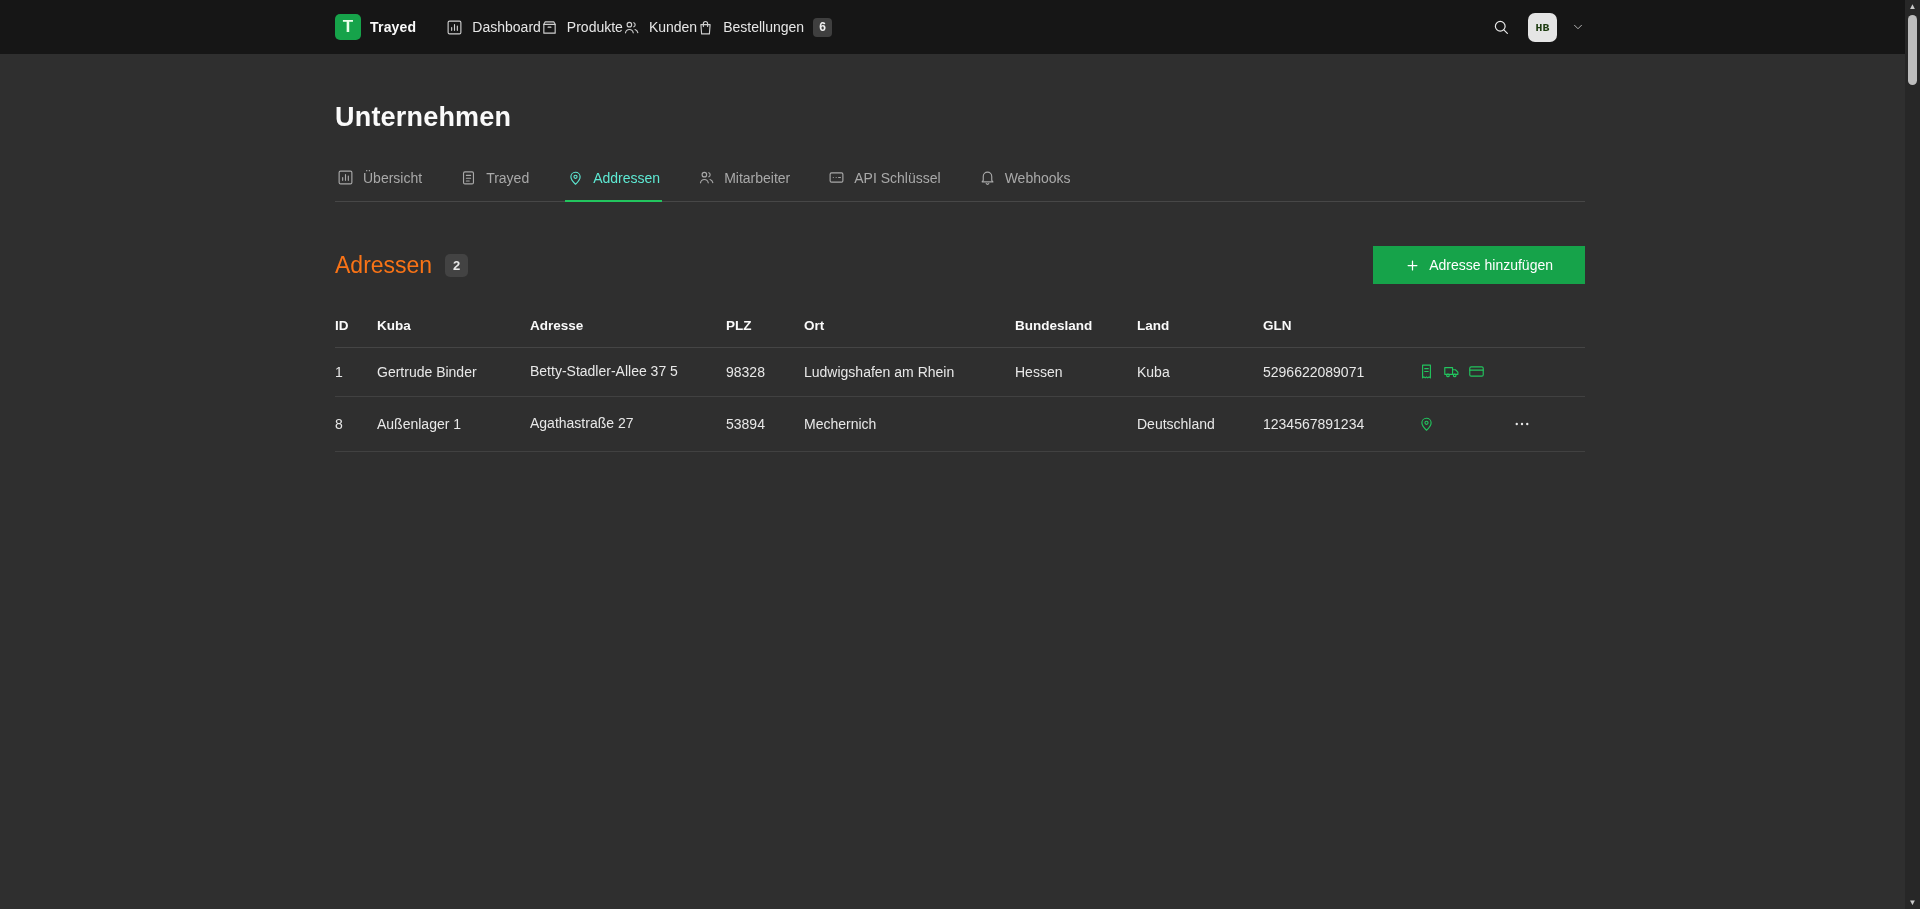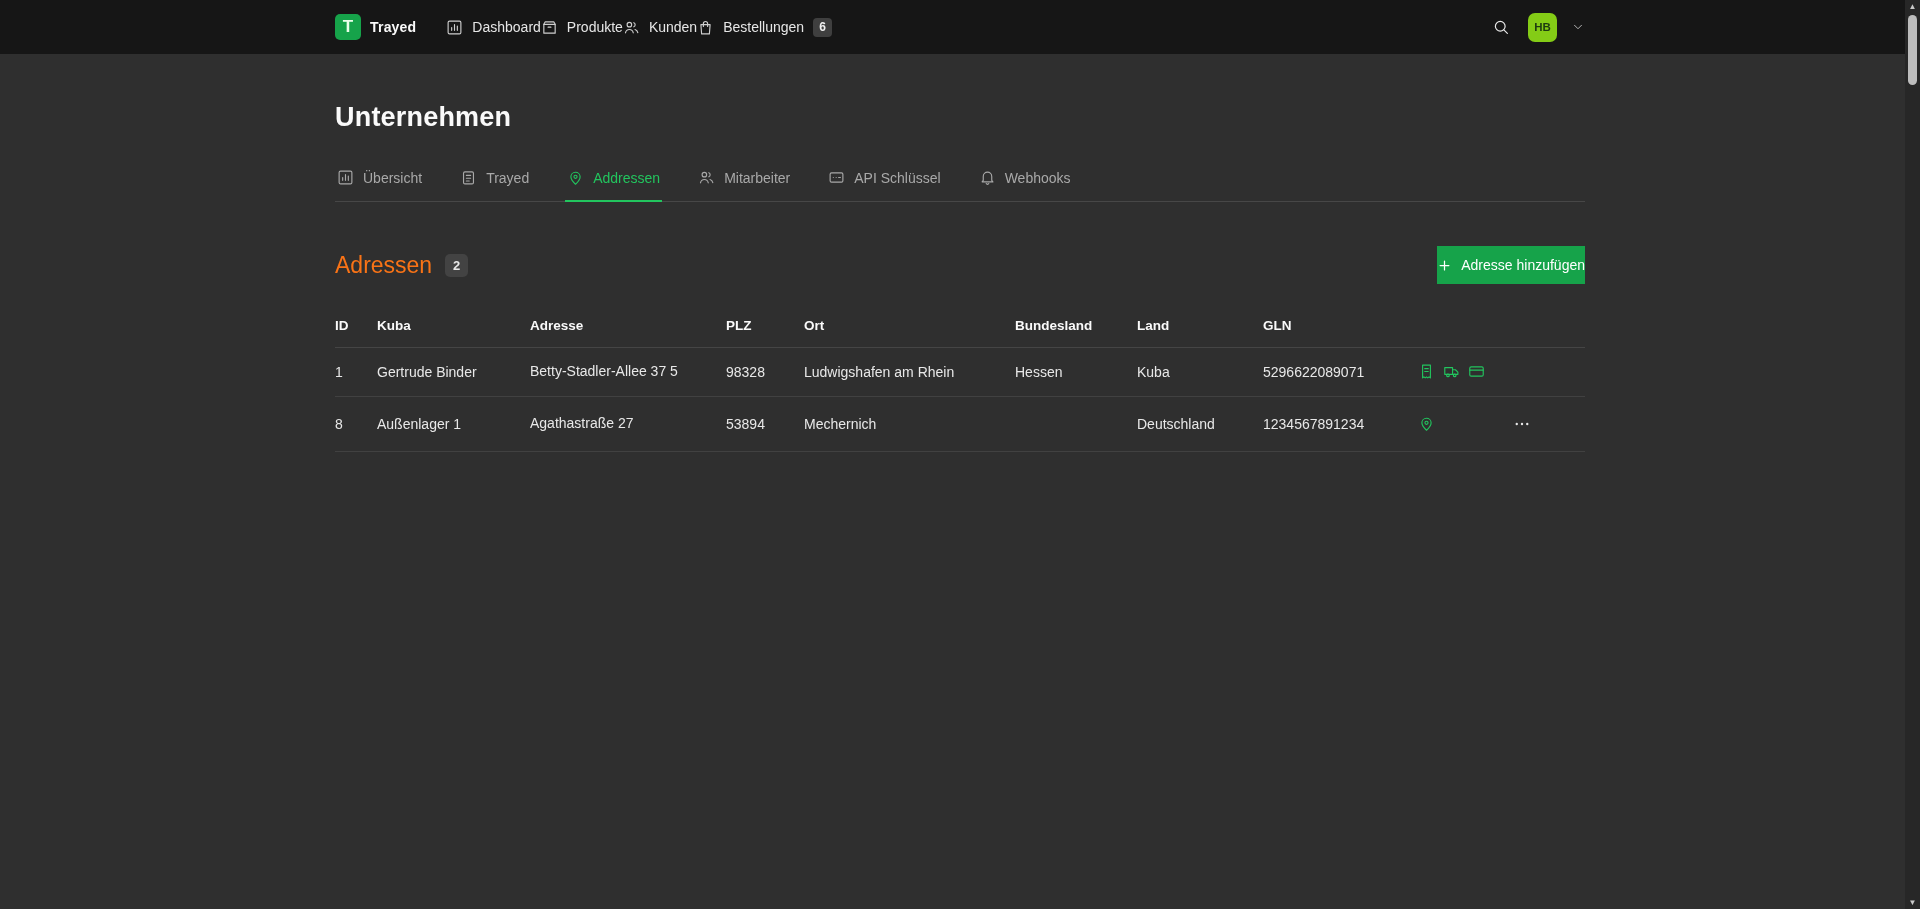--- a/index.html
+++ b/index.html
@@ -33,47 +33,47 @@
   }
   .nav-item .nicon { color: #cfcfcf; }
   .nav-badge {
     min-width: 19px; height: 19px; padding: 0 5px; border-radius: 4px;
     background: #3f3f3f; color: #f0f0f0; font-size: 12px; font-weight: 600;
     display: flex; align-items: center; justify-content: center;
   }
   .nav-right { margin-left: auto; display: flex; align-items: center; gap: 14px; }
   .search-btn { background: none; border: 0; color: #e8e8e8; cursor: pointer; padding: 4px; }
   .avatar {
-    width: 29px; height: 29px; border-radius: 7px; background: #84cc16;
+    width: 29px; height: 29px; border-radius: 7px; background: #e5e5e5;
     color: #1d3b10; font-size: 11.5px; font-weight: 700;
-    display: flex; align-items: center; justify-content: center; cursor: pointer;
+    display: flex; align-items: center; justify-content: center; cursor: pointer; font-family: Liberation Mono, monospace;
   }
   .chev { color: #bdbdbd; cursor: pointer; }
 
   
   .container { max-width: 1250px; margin: 12px auto; padding-top: 36px; }
   .page-title { font-size: 27px; font-weight: 700; color: #fafafa; letter-spacing: .2px; }
 
   .tabs { display: flex; gap: 34px; margin-top: 30px; border-bottom: 1px solid #474747; }
   .tab {
     display: flex; align-items: center; gap: 9px; padding: 6px 2px 14px 2px;
     color: #a9a9a9; font-size: 14px; cursor: pointer; text-decoration: none;
     border-bottom: 2px solid transparent; margin-bottom: -1px; justify-content: center;
   }
-  .tab.active { color: #22c55e; border-bottom-color: #22c55e; }
+  .tab.active { color: #5eead4; border-bottom-color: #22c55e; }
 
   .section-head { margin-top: 44px; display: flex; align-items: center; }
   .section-title { font-size: 23px; font-weight: 400; color: #f97316; }
   .count-badge {
     margin-left: 13px; min-width: 23px; height: 23px; padding: 0 6px; border-radius: 5px;
     background: #434343; color: #e8e8e8; font-size: 13px; font-weight: 600;
     display: inline-flex; align-items: center; justify-content: center;
   }
   .add-btn {
-    margin-left: auto; height: 38px; padding: 0 0; border: 0; border-radius: 0;
+    margin-left: auto; height: 38px; padding: 0 32px; border: 0; border-radius: 0;
     background: #16a34a; color: #ffffff; font-size: 14px; font-weight: 500;
     font-family: inherit; display: inline-flex; align-items: center; gap: 9px; cursor: pointer;
   }
 
   
   table.addr { width: 100%; margin-top: 26px; border-collapse: collapse; table-layout: fixed; }
   .addr th {
     text-align: left; font-size: 13.5px; font-weight: 700; color: #fafafa;
     padding: 8px 12px 14px 0; border-bottom: 1px solid #454545;
   }

